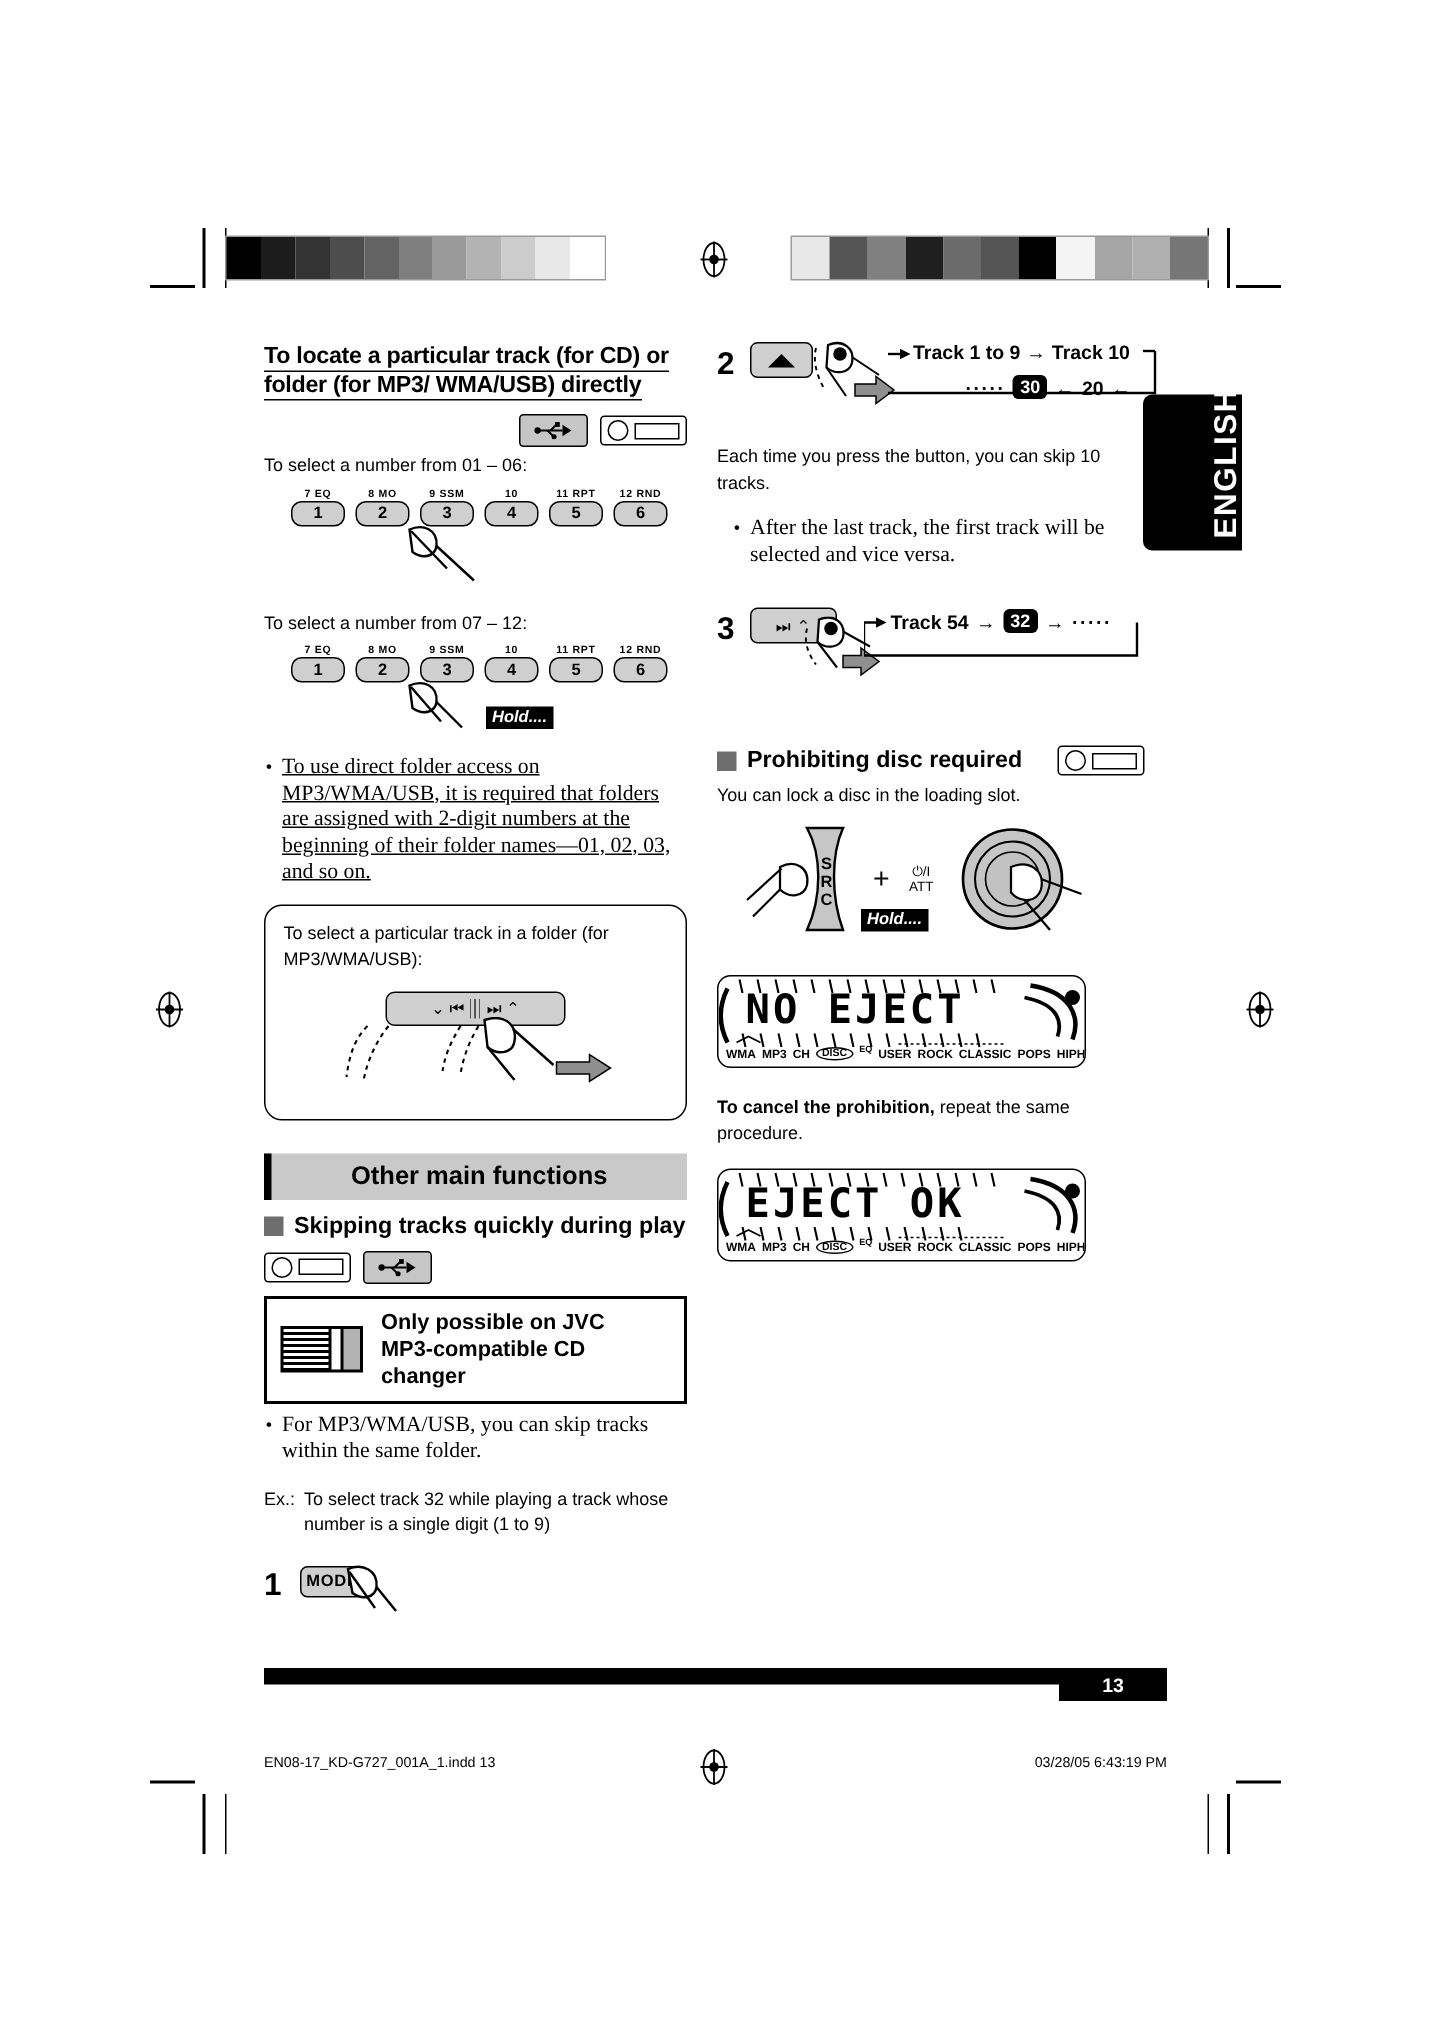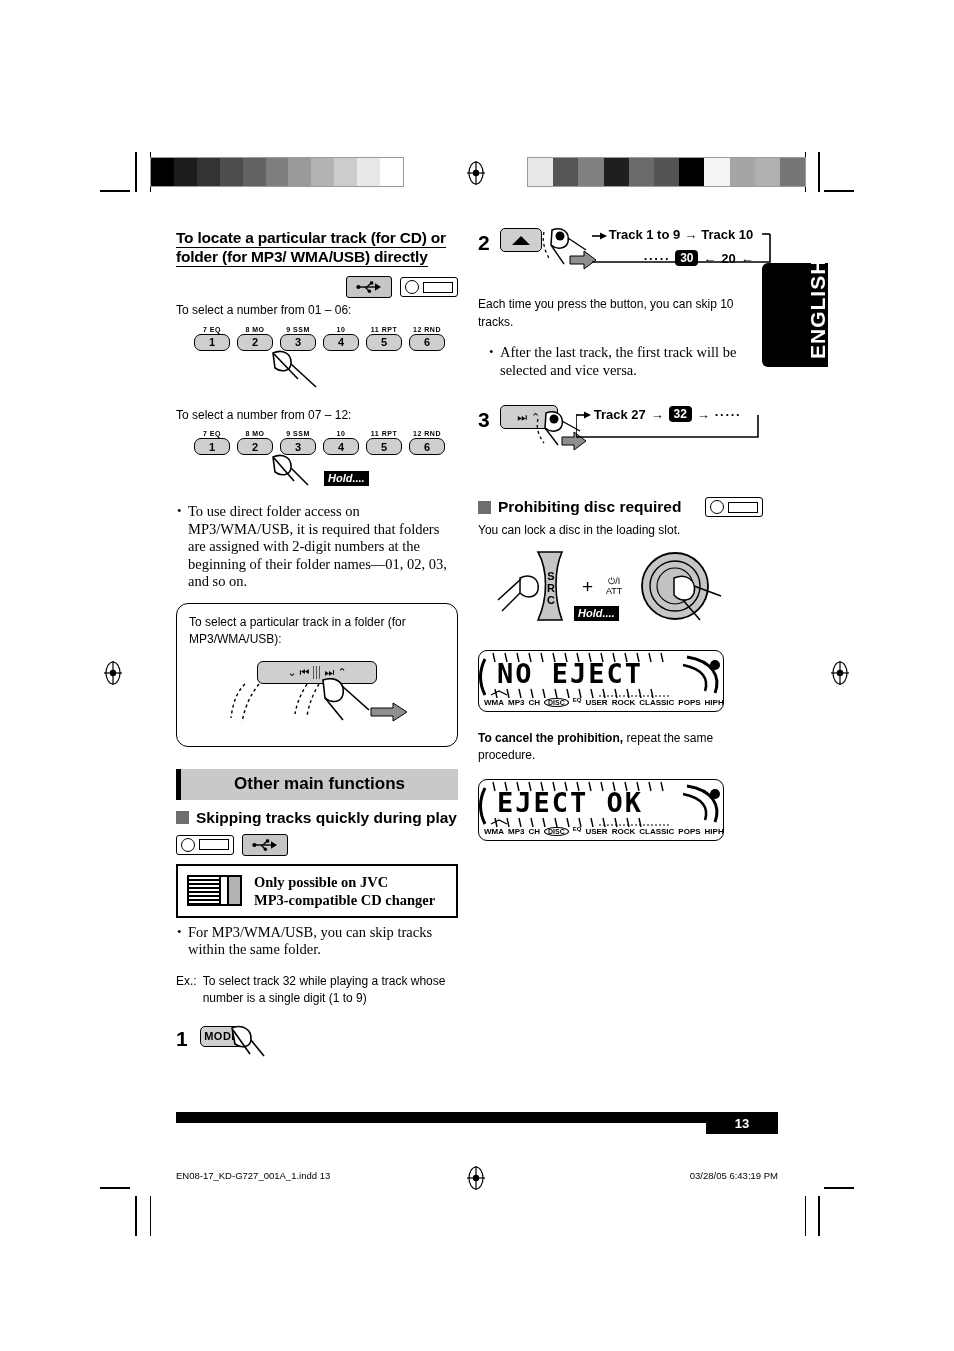--- a/index.html
+++ b/index.html
@@ -61,21 +61,21 @@
   }
 
   
   .notebox{
     border:2px solid #000;display:flex;align-items:center;gap:12px;padding:7px 9px;margin-top:8px;
   }
   .changer-ico{width:55px;height:31px;background:#000;padding:2px;box-sizing:border-box;display:flex;gap:2px;flex:0 0 auto;}
   .changer-ico .stripes{flex:1.9;background:repeating-linear-gradient(to bottom,#fff 0 2px,#000 2px 4px);}
   .changer-ico .b1{flex:.4;background:#fff;}
   .changer-ico .b2{flex:.7;background:#b3b3b3;}
-  .notebox .nb-txt{font-family:Liberation Serif, serif;font-weight:bold;font-size:14.5px;line-height:18px;}
+  .notebox .nb-txt{font-family:Liberation Sans, sans-serif;font-weight:bold;font-size:14.5px;line-height:18px;}
 
   
   .btnrow{display:flex;gap:7px;margin:6px 0 0 18px;}
   .numbtn{width:36px;}
   .numbtn .sup{
     font-family:"Liberation Sans",sans-serif;font-size:7px;font-weight:bold;
     text-align:center;letter-spacing:.5px;margin-bottom:1px;white-space:nowrap;
   }
   .numbtn .key{
     height:15px;border:1.5px solid #000;border-radius:7px;background:#cfcfcf;
@@ -355,21 +355,21 @@
       <div class="arrowgfx">
         <svg width="62" height="40" viewBox="0 0 62 40">
           <path d="M5,4 C14,0 24,4 23,15 C22,22 14,24 7,19 Z" fill="#fff" stroke="#000" stroke-width="1.6"></path>
           <line x1="6" y1="5" x2="26" y2="28" stroke="#000" stroke-width="1.6"></line>
           <line x1="23" y1="15" x2="40" y2="32" stroke="#000" stroke-width="1.6"></line>
         </svg>
       </div>
       <div class="holdtag" style="margin:18px 0 0 -6px;">Hold....</div>
     </div>
 
-    <div class="bullet" style="margin-top:10px;">To use direct folder access on MP3/WMA/USB, it is required that folders are assigned with 2-digit numbers at the beginning of their folder names—01, 02, 03, and so on.</div>
+    <div class="bullet" style="margin-top:10px;text-decoration:underline;">To use direct folder access on MP3/WMA/USB, it is required that folders are assigned with 2-digit numbers at the beginning of their folder names—01, 02, 03, and so on.</div>
 
     <div class="roundbox">
       <div class="body-txt">To select a particular track in a folder (for MP3/WMA/USB):</div>
       <div style="display:flex;justify-content:center;margin-top:12px;">
         <div class="rocker">
           <span>⌄</span>
           <span>⏮</span>
           <span class="divider"></span>
           <span>⏭</span>
           <span>⌃</span>
@@ -520,21 +520,21 @@
           </div>
         </div>
 
         <div class="flow" style="position:absolute;left:76px;top:0px;width:190px;">
           <svg width="190" height="44" viewBox="0 0 190 44" style="position:absolute;left:0;top:0;">
             <line x1="0" y1="10" x2="8" y2="10" stroke="#000" stroke-width="1.6"></line>
             <polygon points="8,6.5 15,10 8,13.5" fill="#000"></polygon>
             <path d="M0,10 L0,32 L182,32 L182,10" fill="none" stroke="#000" stroke-width="1.6"></path>
           </svg>
           <div style="position:absolute;left:18px;top:1px;display:flex;align-items:center;gap:5px;white-space:nowrap;">
-            <span>Track 27</span>
+            <span>Track 54</span>
             <span>→</span>
             <span class="badge">32</span>
             <span>→</span>
             <span style="letter-spacing:1px;">·····</span>
           </div>
         </div>
       </div>
     </div>
 
     <div style="display:flex;align-items:center;justify-content:space-between;margin-top:42px;">

